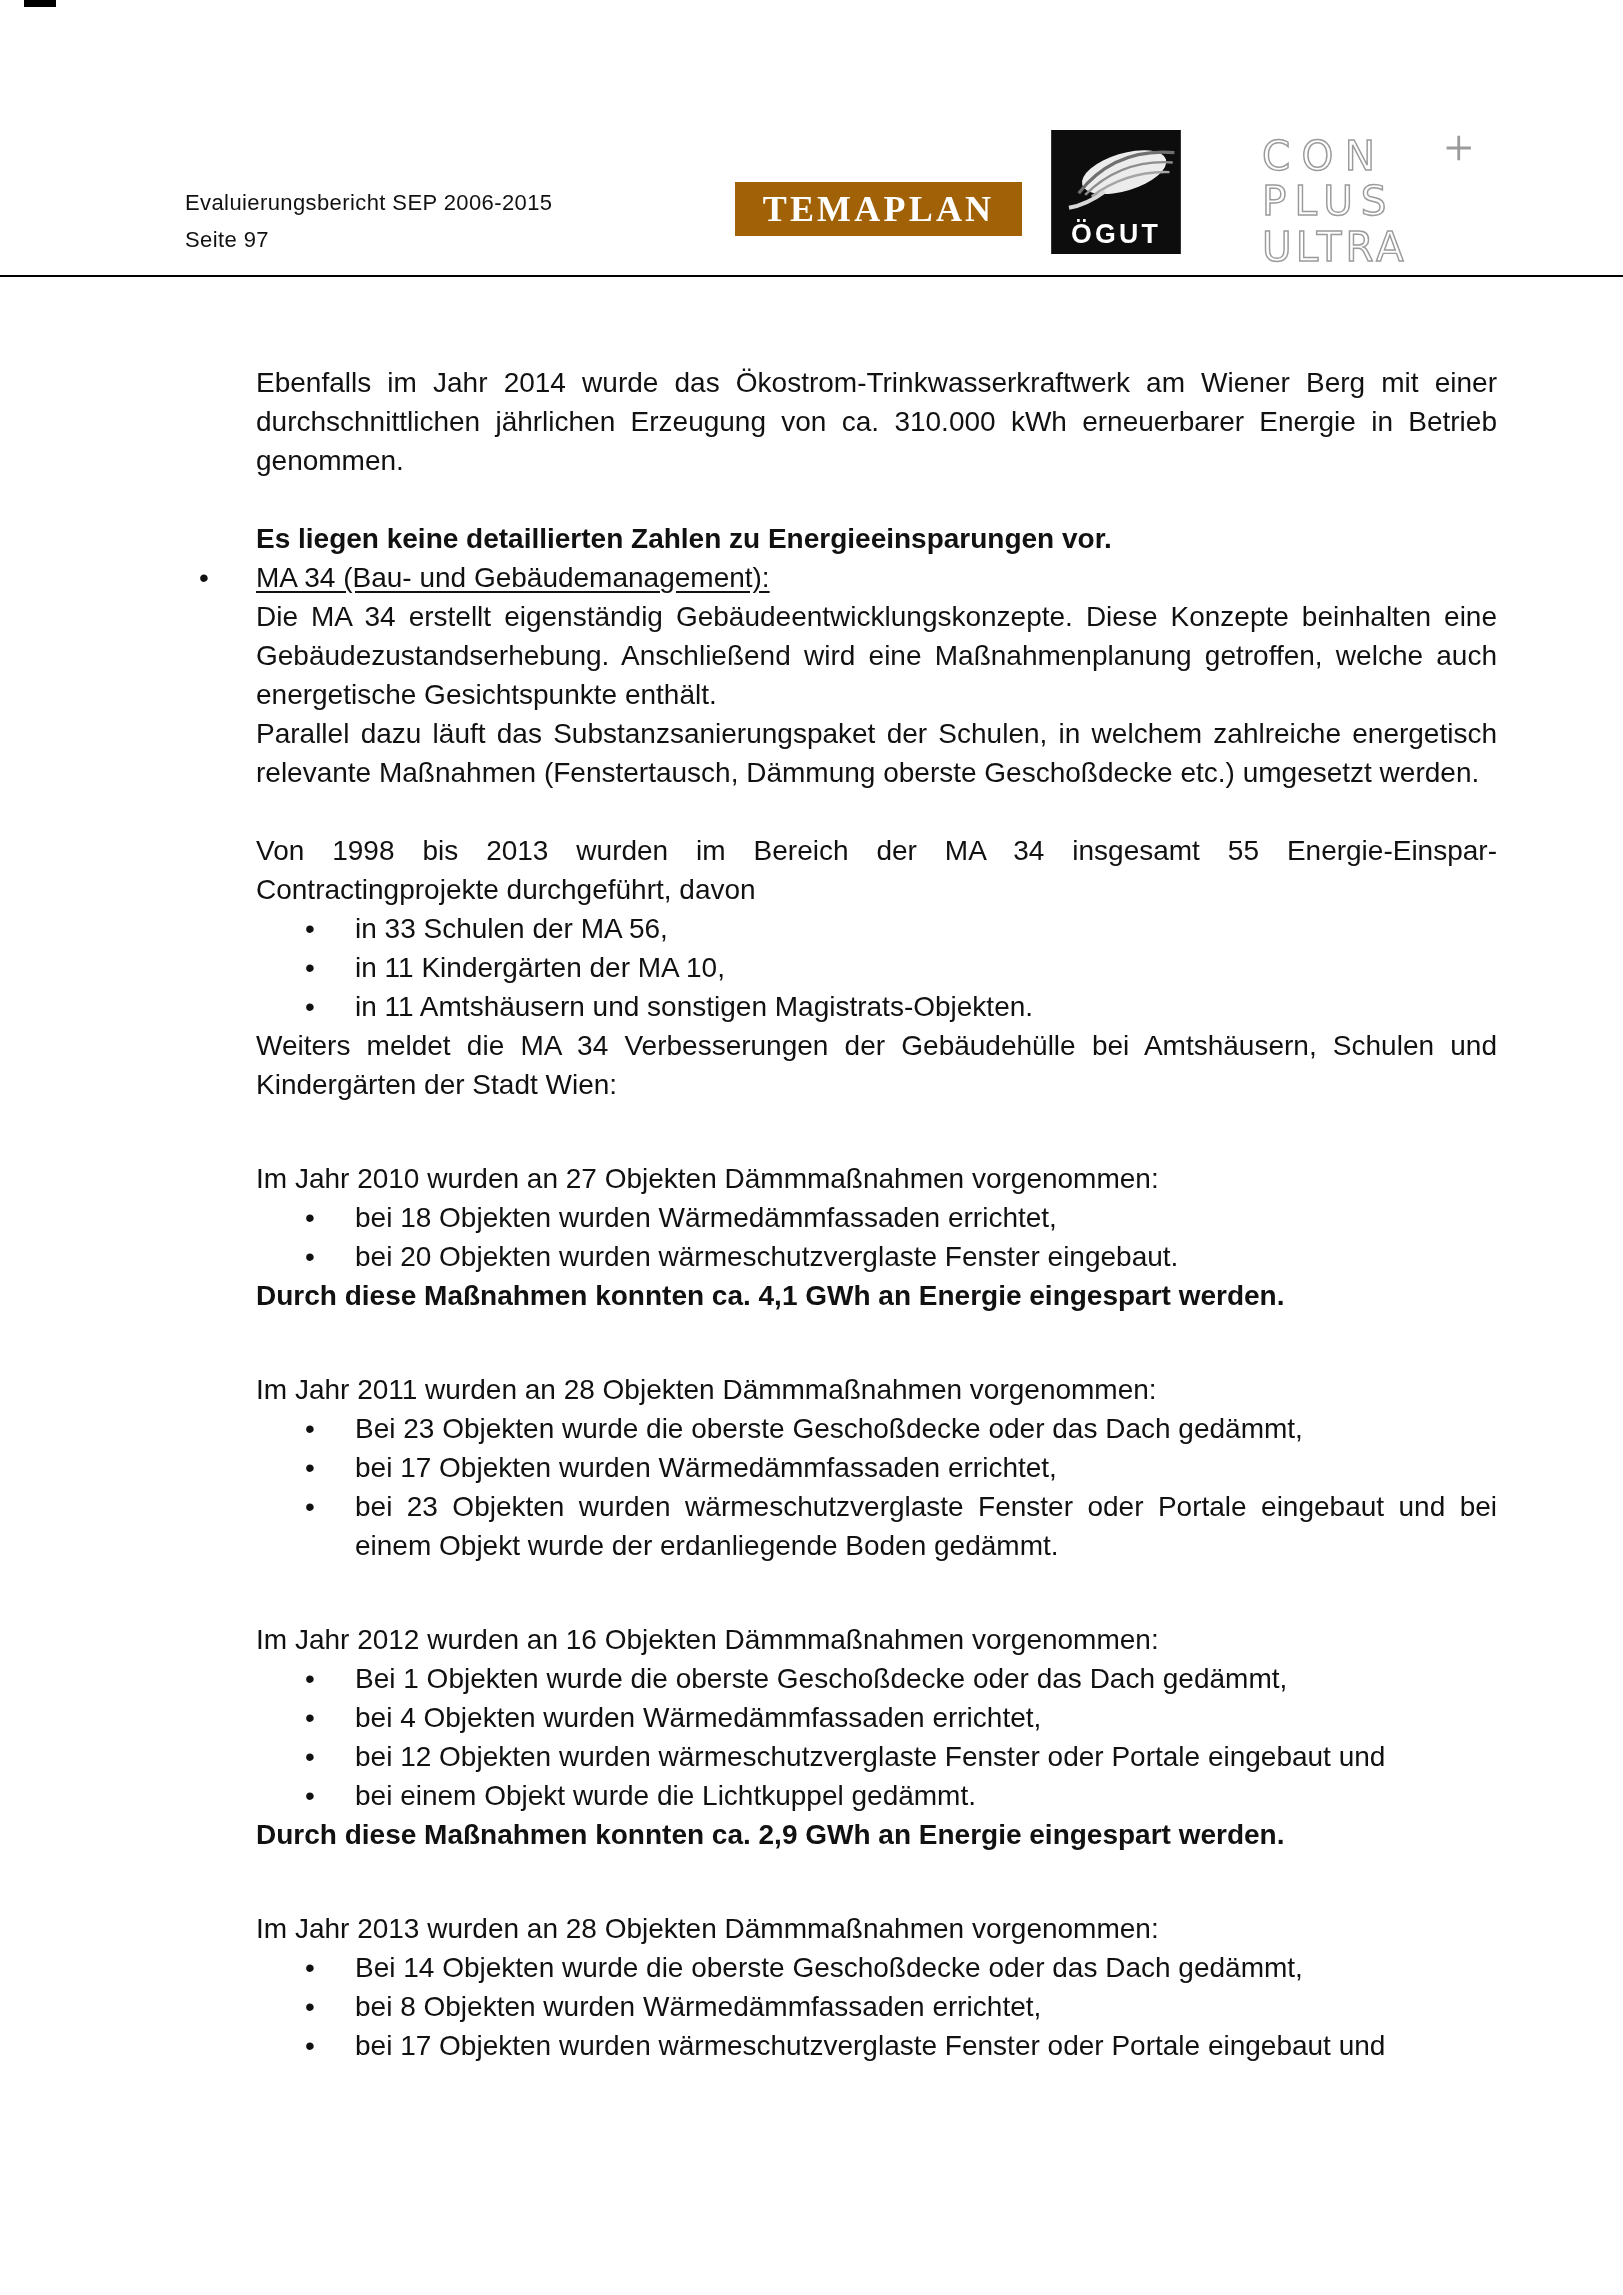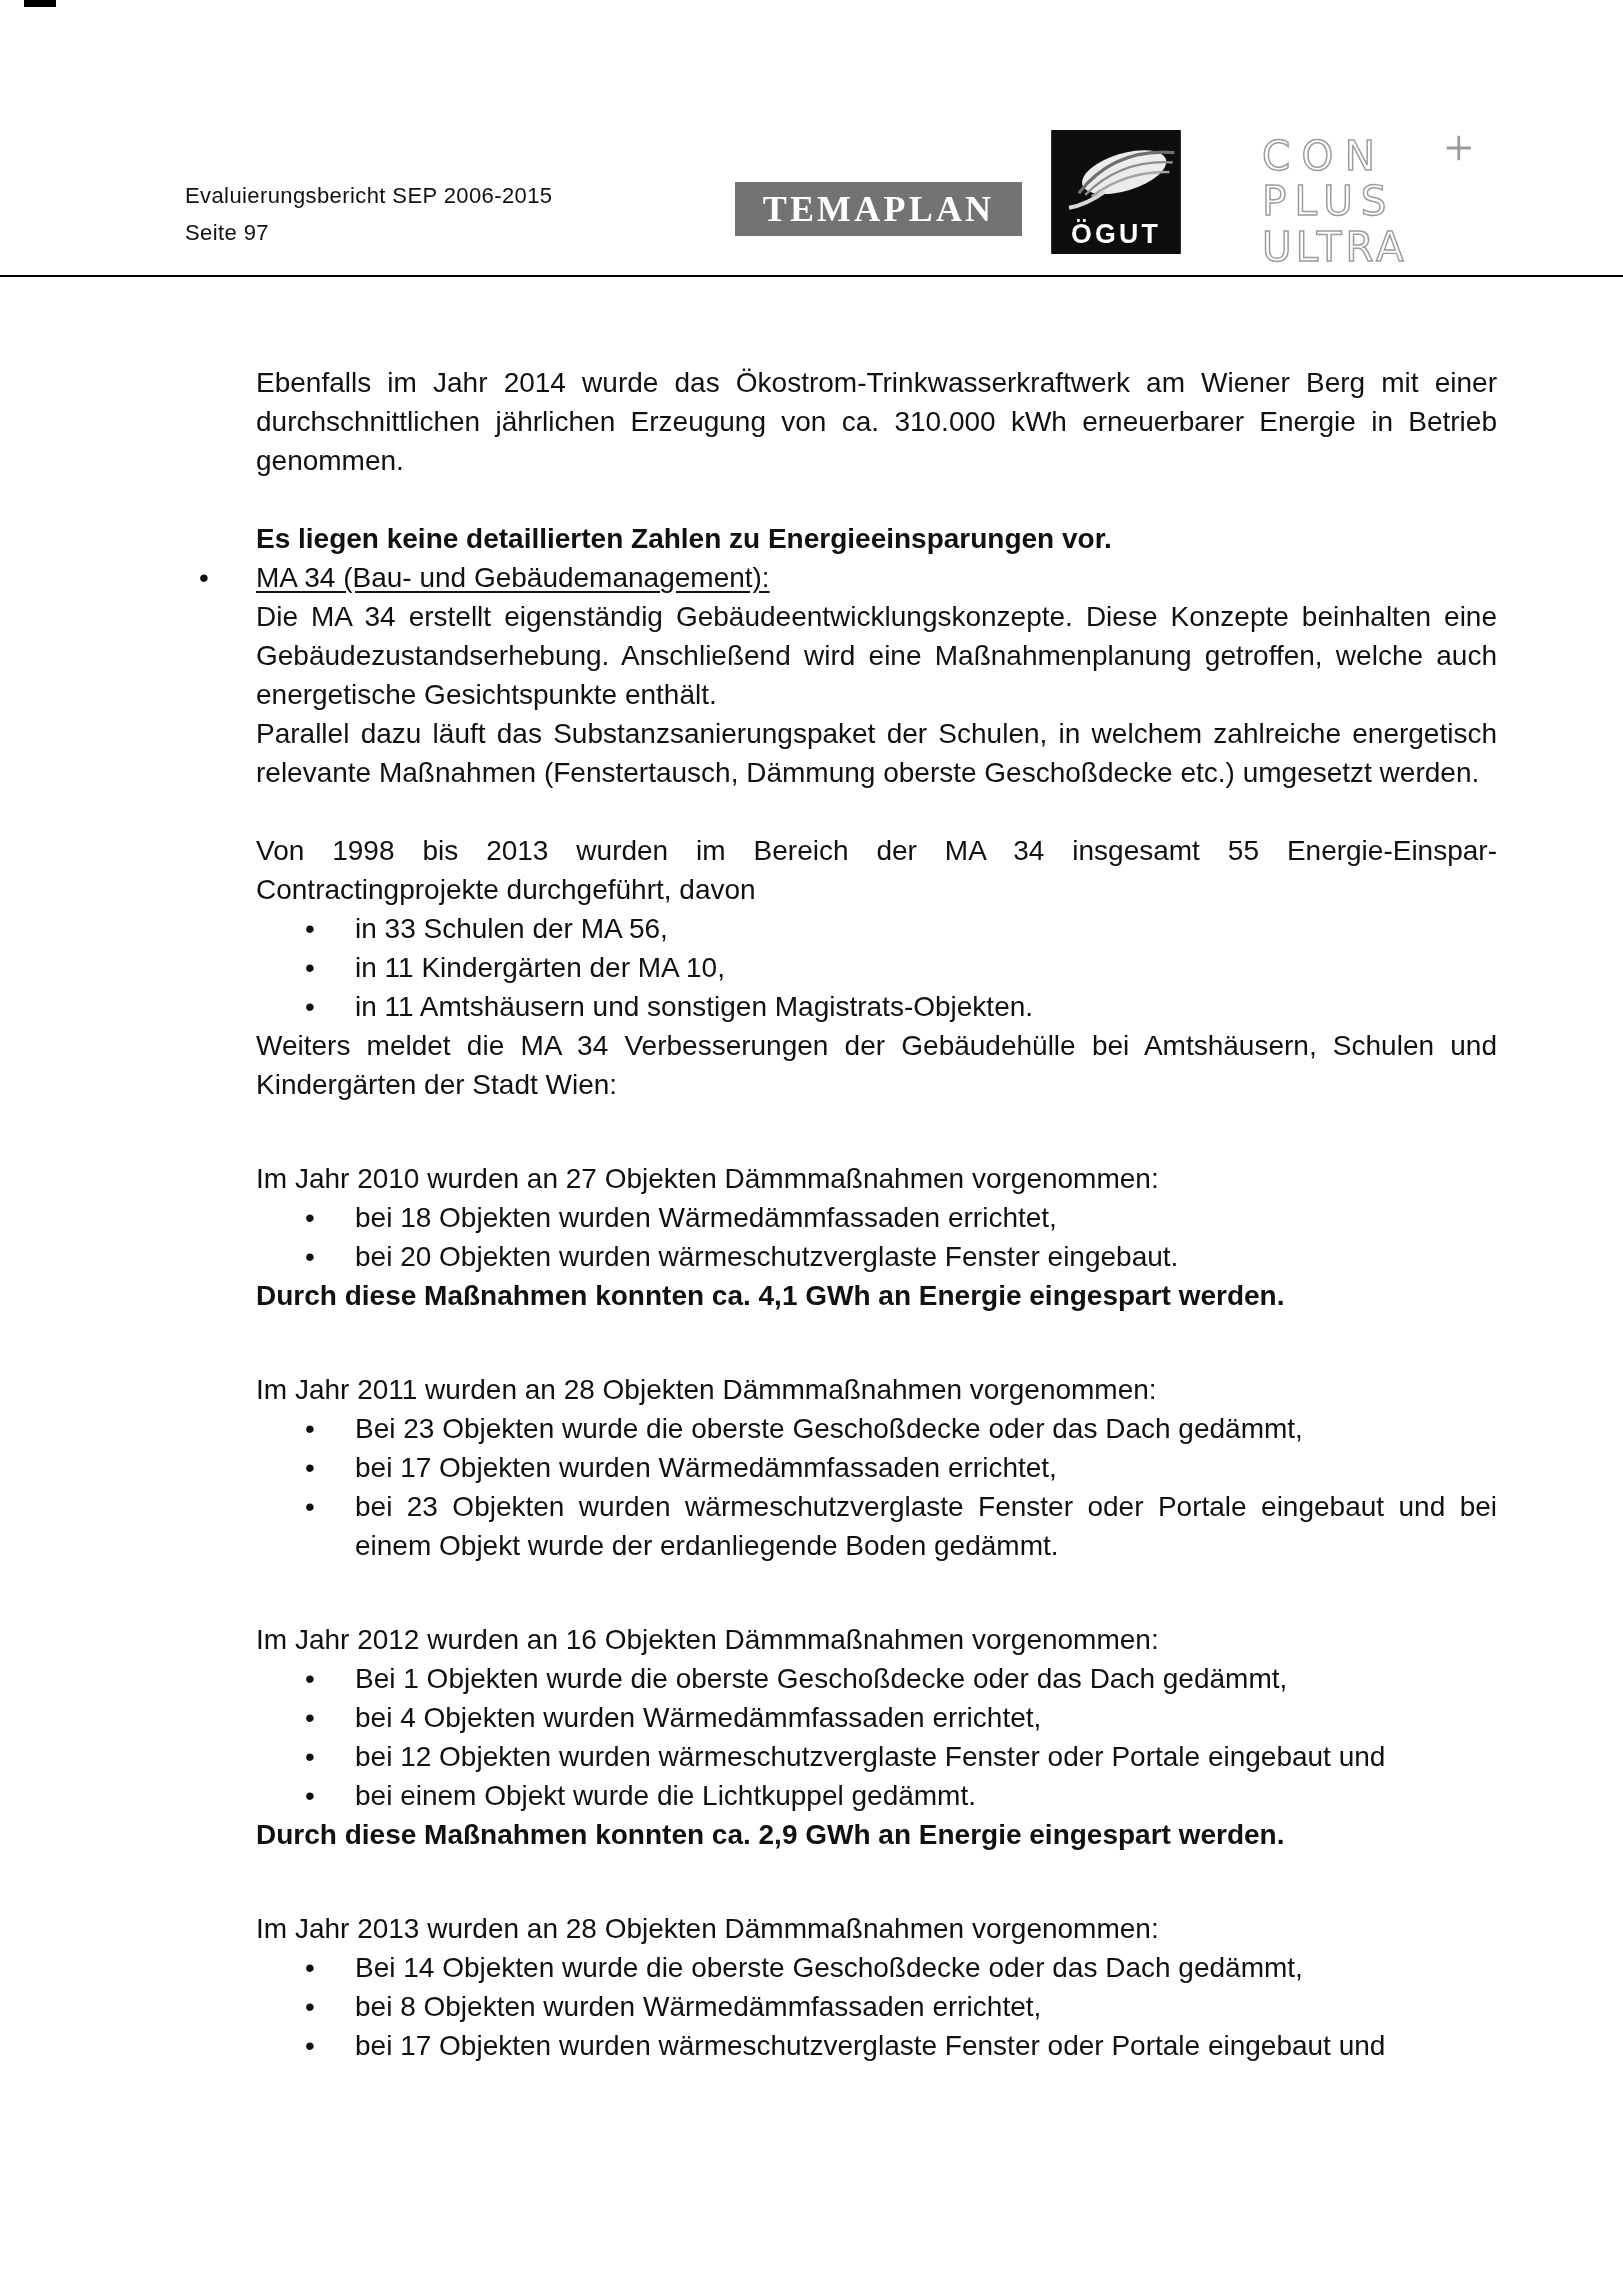--- a/index.html
+++ b/index.html
@@ -23,31 +23,31 @@
 
   
   .header {
     position: absolute;
     top: 0; left: 0; right: 0;
     height: 277px;
     border-bottom: 2.4px solid #000;
   }
   .doc-meta {
     position: absolute;
-    left: 185px; top: 177px;
+    left: 185px; top: 184px;
     font-size: 22px;
     line-height: 37px;
     letter-spacing: 0.4px;
     color: #111;
   }
   .temaplan-box {
     position: absolute;
     left: 735px; top: 182px;
     width: 287px; height: 54px;
-    background: #737373;
+    background: #a16207;
     display: flex; align-items: center; justify-content: center;
   }
   .temaplan-box span {
     font-family: "Liberation Serif", serif;
     font-weight: bold;
     font-size: 36px;
     letter-spacing: 3.2px;
     color: #ffffff;
   }
   .oegut-logo { position: absolute; left: 1051px; top: 130px; }

